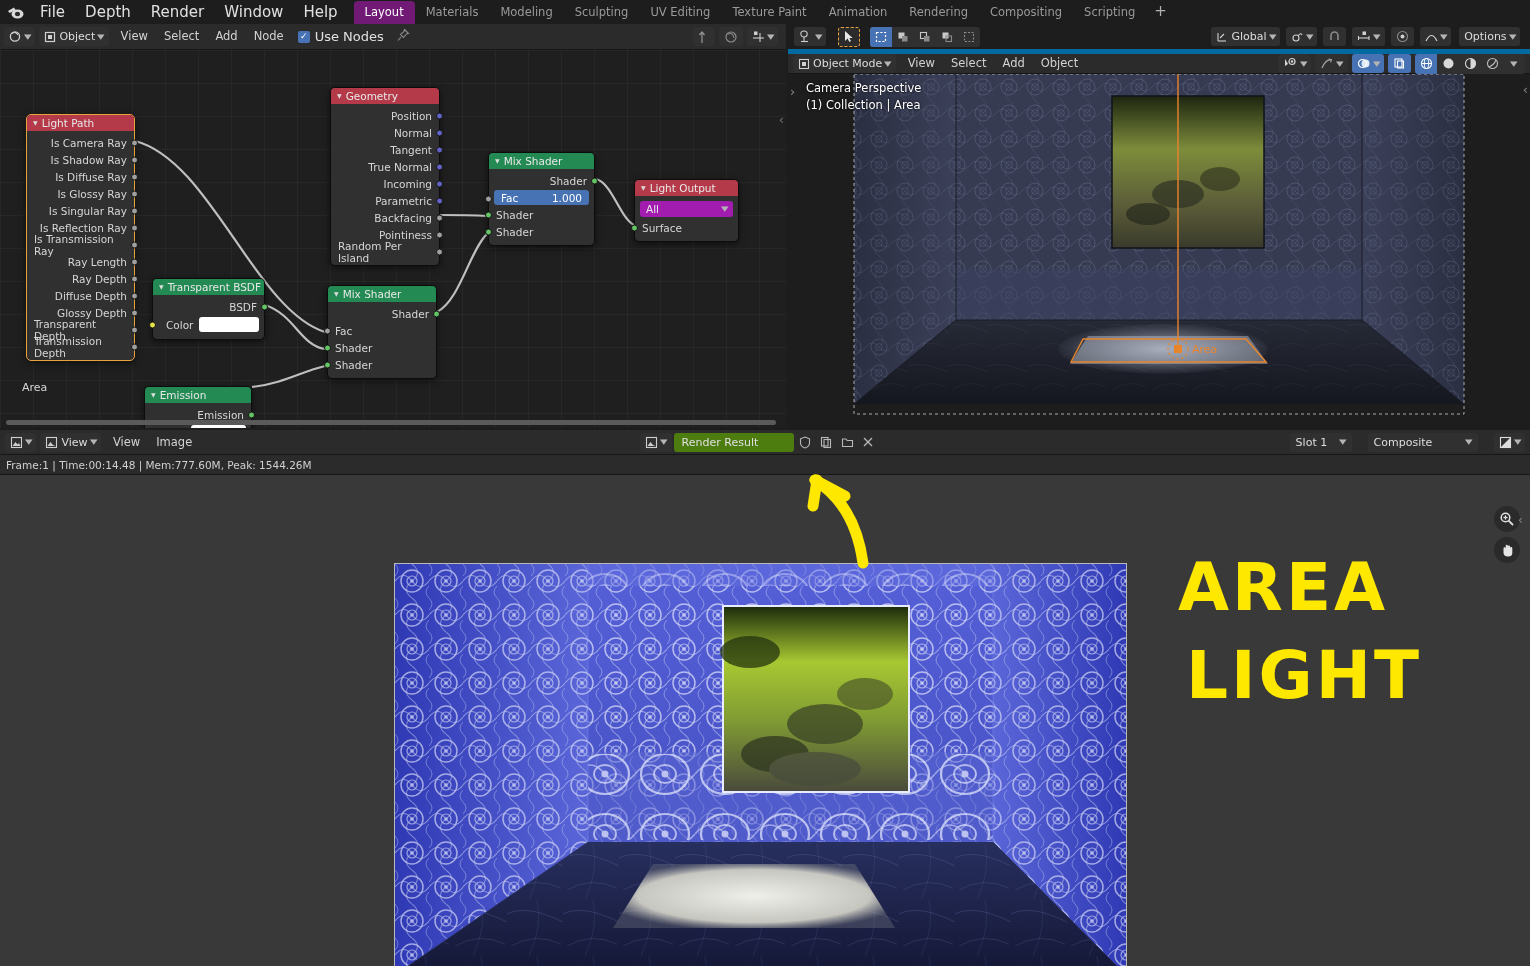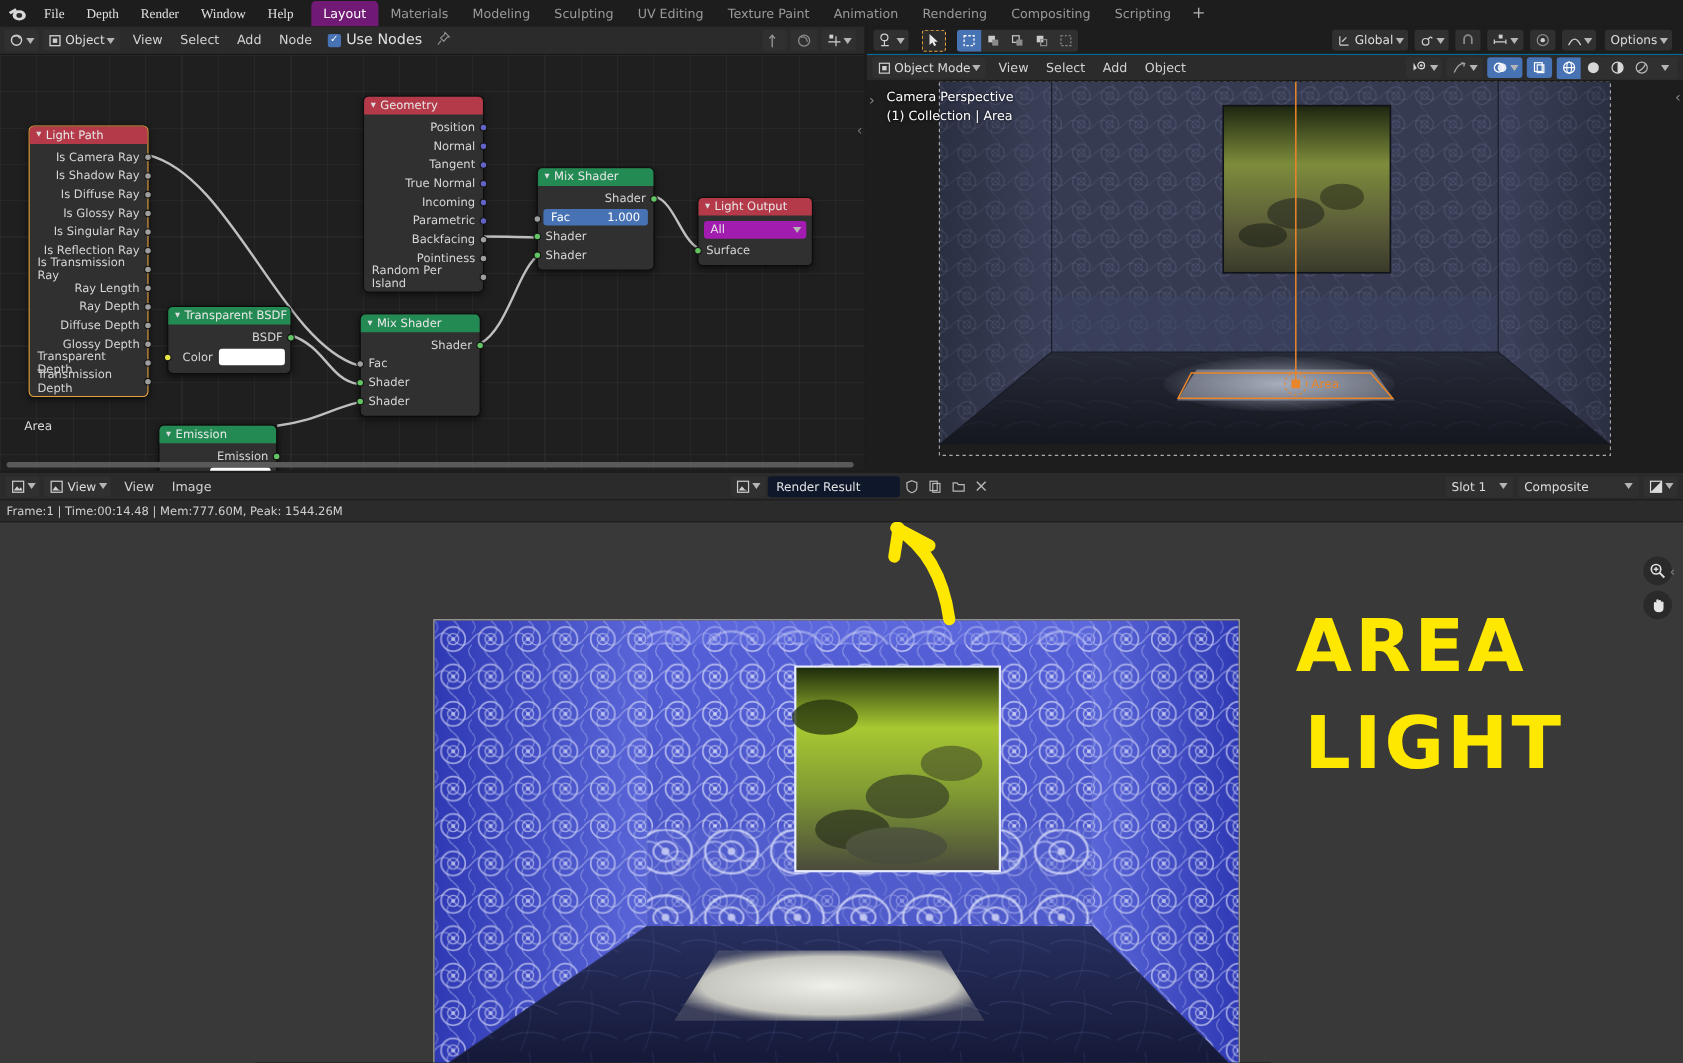--- a/index.html
+++ b/index.html
@@ -15,22 +15,22 @@
 
   
   .topbar {
     position: absolute; left: 0; top: 0; width: 1530px; height: 24px;
     background: #1d1d1d; display: flex; align-items: flex-end;
   }
   .blender-logo {
     width: 30px; height: 24px; display: flex; align-items: center; justify-content: center;
   }
   .menu-item {
-    padding: 0 10px; height: 23px; line-height: 23px; font-size: 12px; color: #e0e0e0;
-    cursor: default; white-space: nowrap; font-family: Liberation Serif, serif;
+    padding: 0 10px; height: 23px; line-height: 23px; font-size: 15px; color: #e0e0e0;
+    cursor: default; white-space: nowrap;
   }
   .ws-tabs { display: flex; align-items: flex-end; margin-left: 6px; height: 23px; }
   .ws-tab {
     padding: 0 11px; height: 23px; line-height: 23px; font-size: 11.5px;
     color: #9a9a9a; border-radius: 4px 4px 0 0; white-space: nowrap;
   }
   .ws-tab.active { background: #701a75; color: #ffffff; }
   .ws-plus { padding: 0 8px; height: 23px; line-height: 21px; color: #b0b0b0; font-size: 15px; }
 
   
@@ -120,21 +120,21 @@
     position: absolute; left: 788px; top: 24px; width: 742px; height: 404px;
     background: #1d1d1d; overflow: hidden;
   }
   .vp-toolhdr {
     position: absolute; left: 0; top: 0; width: 742px; height: 25px;
     background: #1d1d1d; display: flex; align-items: center; padding: 0 6px; gap: 2px;
   }
   .vp-hdr {
     position: absolute; left: 0; top: 25px; width: 742px; height: 25px;
     background: #2b2b2b; display: flex; align-items: center; padding: 0 5px;
-    border-top: 1px solid #0369a1; border-bottom: 1px solid #161616;
+    border-top: 5px solid #0369a1; border-bottom: 1px solid #161616;
   }
   .vp-canvas {
     position: absolute; left: 0; top: 50px; width: 742px; height: 354px;
     background: #252525; overflow: hidden;
   }
   .tool-ico {
     width: 22px; height: 20px; border-radius: 3px; background: #303030;
     display: flex; align-items: center; justify-content: center; color: #c8c8c8;
   }
   .tool-ico.sel { border: 1px dashed #e8a33d; background: #2b2b2b; }
@@ -163,21 +163,21 @@
     position: absolute; left: 0; top: 25px; width: 1530px; height: 20px;
     background: #2b2b2b; font-size: 10.5px; color: #d0d0d0;
     display: flex; align-items: center; padding-left: 6px;
     border-bottom: 1px solid #161616;
   }
   .ie-canvas {
     position: absolute; left: 0; top: 45px; width: 1530px; height: 491px;
     background: #393939;
   }
   .img-name-field {
-    height: 19px; background: #0f172a; border-radius: 3px; display: flex;
+    height: 19px; background: #4d7c0f; border-radius: 3px; display: flex;
     align-items: center; padding: 0 8px; width: 120px; font-size: 11px; color: #e0e0e0;
   }
   .ie-ico { width: 19px; height: 19px; display: flex; align-items: center; justify-content: center; color: #c0c0c0; }
   .slot-field {
     height: 19px; background: #303030; border-radius: 3px; display: flex;
     align-items: center; justify-content: space-between; padding: 0 6px;
     font-size: 11px; color: #dedede; min-width: 62px;
   }
 
   
@@ -829,21 +829,21 @@
             </svg>
         </div>
         <div class="ie-ico">
           <svg width="12" height="12" viewBox="0 0 12 12">
               <line x1="2" y1="2" x2="10" y2="10" stroke="#b8b8b8" stroke-width="1.3"></line>
               <line x1="10" y1="2" x2="2" y2="10" stroke="#b8b8b8" stroke-width="1.3"></line>
             </svg>
         </div>
       </div>
 
-      <div style="display:flex;align-items:center;gap:4px;margin-left:412px">
+      <div style="display:flex;align-items:center;gap:16px;margin-left:412px">
         <div class="slot-field">
           <span>Slot 1</span>
           <span class="chev" style="margin-left:10px">▼</span>
         </div>
         <div class="slot-field" style="min-width:110px">
           <span>Composite</span>
           <span class="chev" style="margin-left:10px">▼</span>
         </div>
         <div class="hdr-btn" style="margin-right:0">
           <svg width="13" height="13" viewBox="0 0 13 13">

